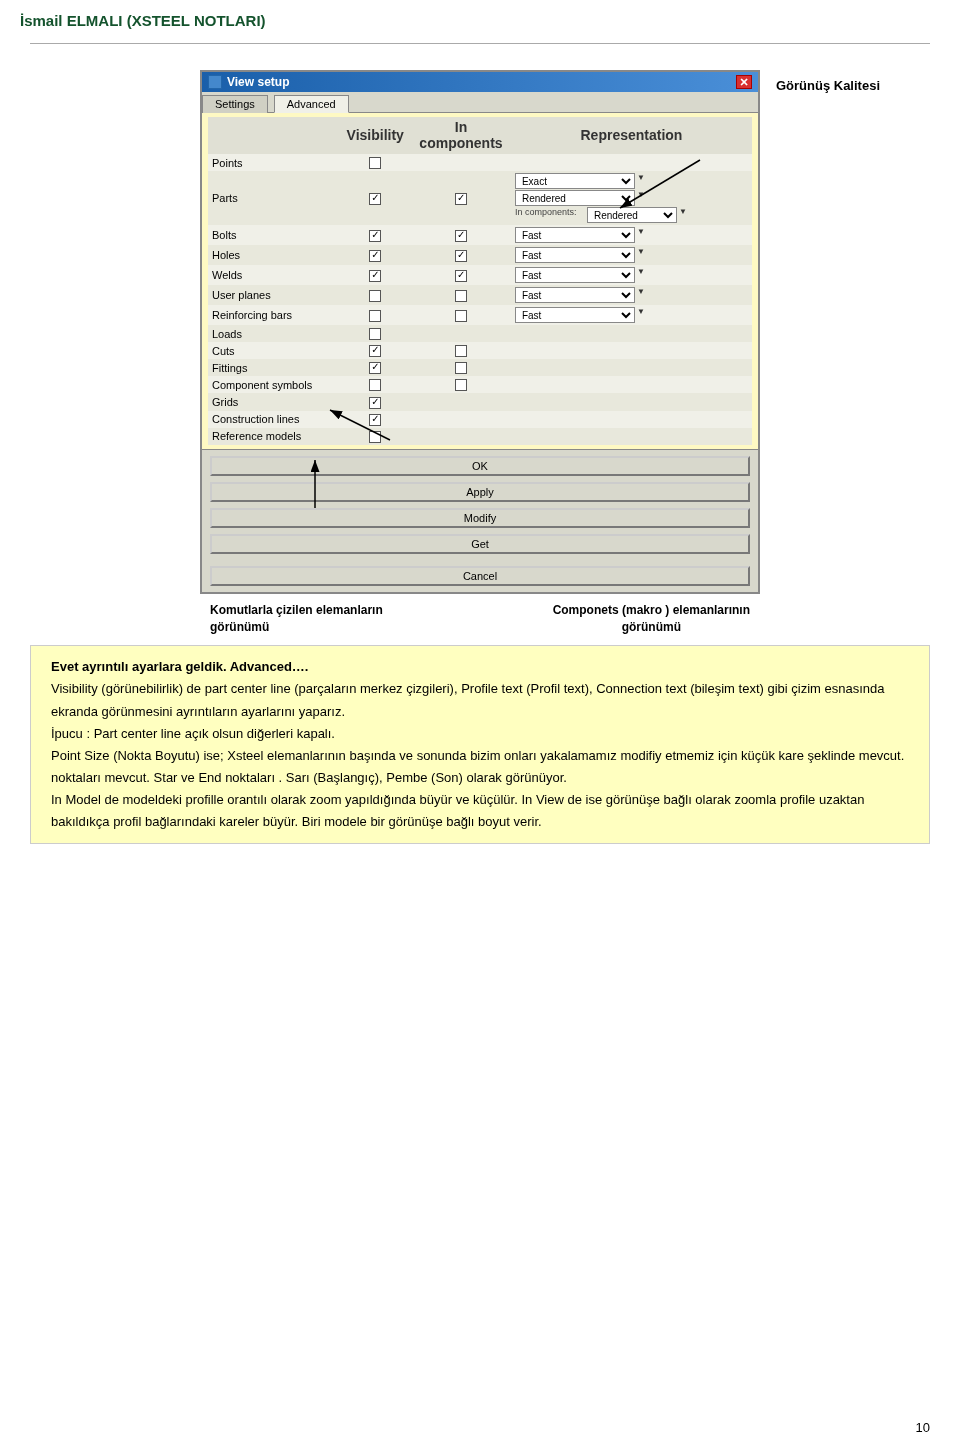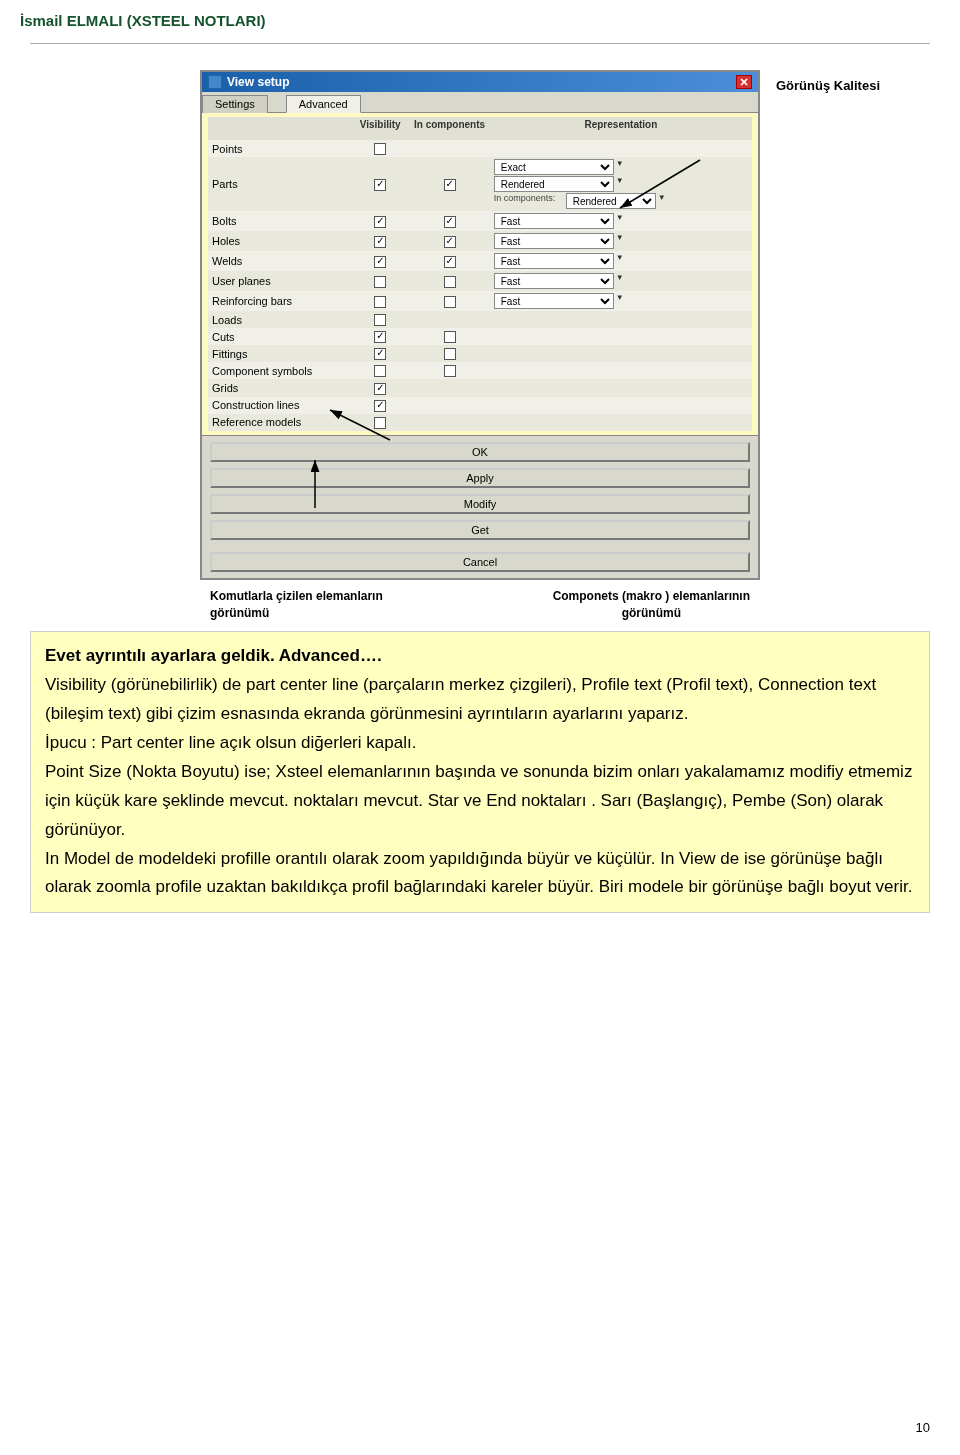--- a/index.html
+++ b/index.html
@@ -82,21 +82,21 @@
       border-bottom: 1px solid #888;
       padding-top: 2px;
     }
 
     .tab {
       padding: 2px 12px;
       font-size: 11px;
       cursor: pointer;
       border: 1px solid #888;
       border-bottom: none;
-      margin-right: 18px;
+      margin-right: 6px;
       background: #d0d0c4;
       position: relative;
       top: 1px;
     }
 
     .tab.active {
       background: #f0f0e8;
       border-bottom: 1px solid #f0f0e8;
       z-index: 1;
     }
@@ -108,24 +108,24 @@
       background: #f0f0e8;
     }
 
     .settings-table th, .settings-table td {
       padding: 2px 4px;
       font-size: 11px;
       border: none;
     }
 
     .col-header-row th {
-      font-size: 10px;
+      font-size: 14px;
       color: #333;
       text-align: center;
-      padding-bottom: 10px;
+      padding-bottom: 3px;
     }
 
     .col-label { width: 120px; }
     .col-vis { width: 40px; text-align: center; }
     .col-incomp { width: 60px; text-align: center; }
     .col-rep { width: 220px; }
 
     .settings-table tr:nth-child(even) { background: #e8e8dc; }
 
     .row-label { color: #000; font-size: 11px; }
@@ -198,23 +198,23 @@
     .divider {
       border: none;
       border-top: 1px solid #aaa;
       margin: 6px 30px;
     }
 
     
     .highlight-box {
       background: #ffffc0;
       border: 1px solid #ccc;
-      padding: 10px 14px;
+      padding: 10px 20px;
       margin: 0 30px;
-      font-size: 17px;
+      font-size: 13px;
       line-height: 1.7;
     }
 
     .table-header-group {
       background: #e0e0d4;
     }
 
     .rep-group {
       display: flex;
       flex-direction: column;

